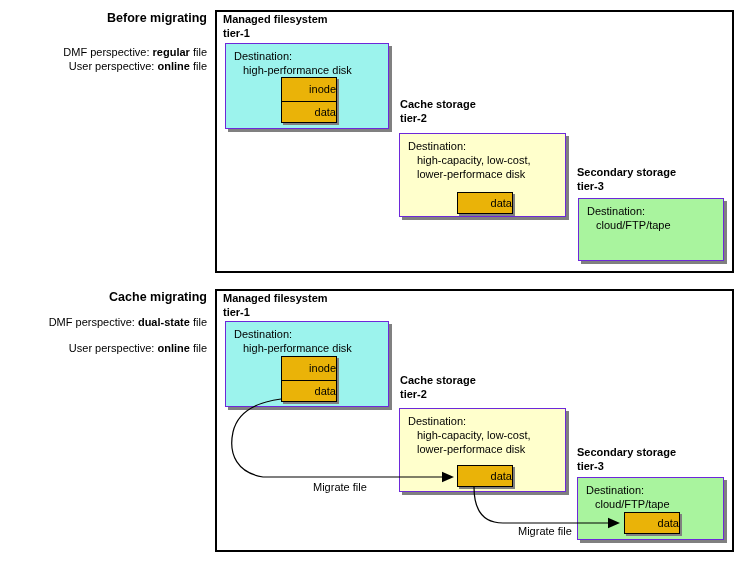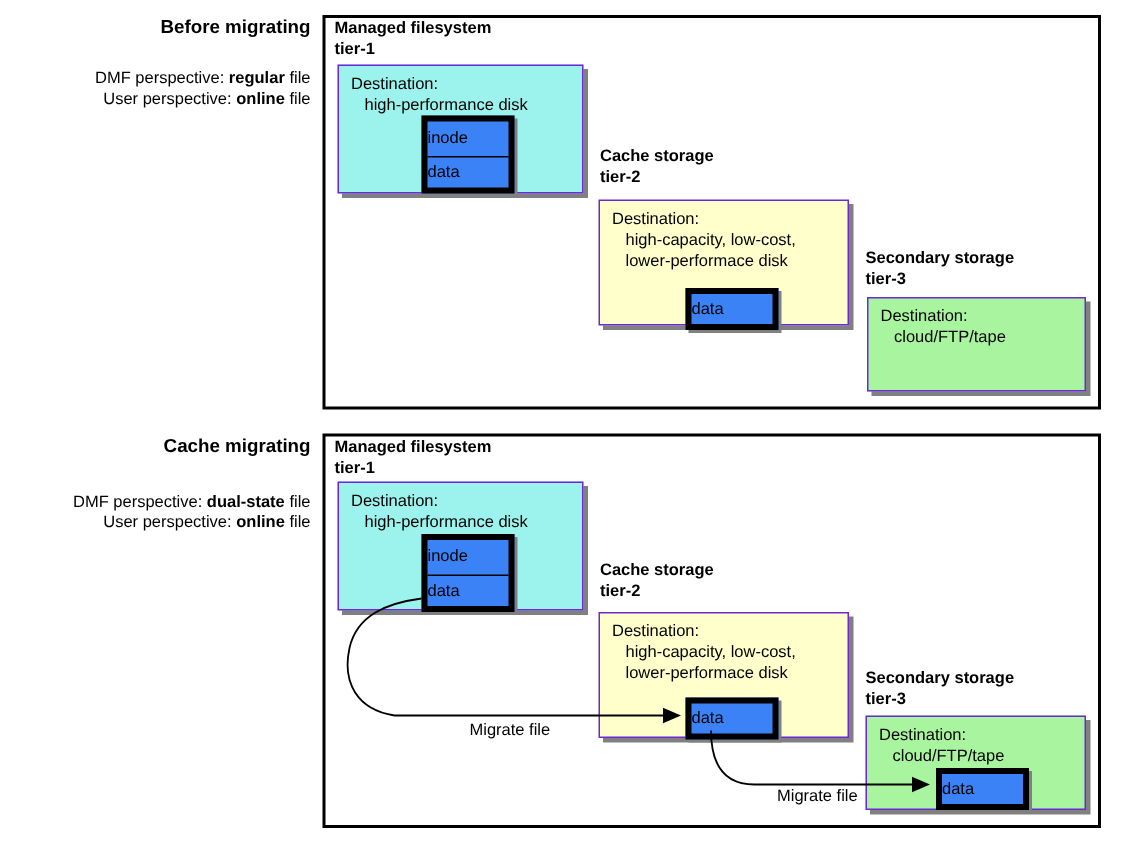--- a/index.html
+++ b/index.html
@@ -16,21 +16,21 @@
   
   .tier-title{font-weight:bold;line-height:13.5px;white-space:nowrap;}
   
   .tbox{border:1px solid #6d28d9;box-shadow:3px 3px 0 var(--shadow);line-height:14px;}
   .tbox .lbl{margin:5px 0 0 8px;white-space:nowrap;}
   .tbox .det{margin:0 15px 0 17px;white-space:nowrap;}
   .cyan{background:var(--tier1);}
   .yellow{background:var(--tier2);}
   .green{background:var(--tier3);}
   
-  .wbox{background:#3b82f6;border:4px solid #000000;box-shadow:2px 2px 0 var(--shadow);text-align:left;}
+  .wbox{background:#eab308;border:1px solid #000000;box-shadow:2px 2px 0 var(--shadow);text-align:right;}
   .filebox{width:54px;}
   .filebox .cell-top{height:23px;line-height:23px;}
   .filebox .cell-bottom{height:20px;line-height:20px;border-top:1px solid #000;}
   .databox{width:54px;height:20px;line-height:20px;}
   .migrate-label{white-space:nowrap;padding-left:14px;}
   .arrows{left:0;top:0;z-index:5;pointer-events:none;}
 </style>
 </head>
 <body>
 
@@ -72,21 +72,21 @@
       <div>tier-3</div>
     </div>
     <div class="abs tbox green" style="left:578px;top:198px;width:144px;height:61px;">
       <div class="lbl">Destination:</div>
       <div class="det">cloud/FTP/tape</div>
     </div>
   </div>
 
   <div>
     <div class="abs side panel-heading" style="top:290px;">Cache migrating</div>
-    <div class="abs side" style="top:329px;"><span>DMF perspective: </span><b>dual-state</b><span> file</span></div>
+    <div class="abs side" style="top:316px;"><span>DMF perspective: </span><b>dual-state</b><span> file</span></div>
     <div class="abs side" style="top:342px;"><span>User perspective: </span><b>online</b><span> file</span></div>
 
     <div class="abs outer" style="left:215px;top:289px;width:515px;height:259px;"></div>
 
     <div class="abs tier-title" style="left:223px;top:292px;">
       <div>Managed filesystem</div>
       <div>tier-1</div>
     </div>
     <div class="abs tbox cyan" style="left:225px;top:321px;width:162px;height:84px;">
       <div class="lbl">Destination:</div>

